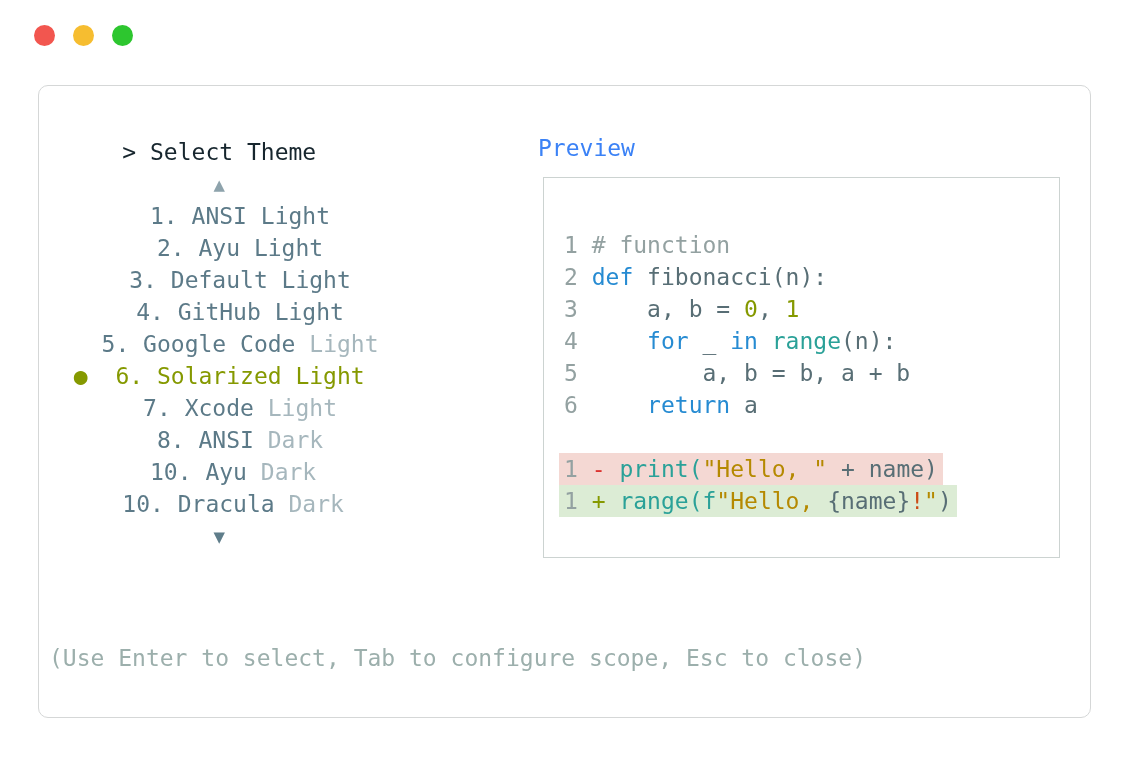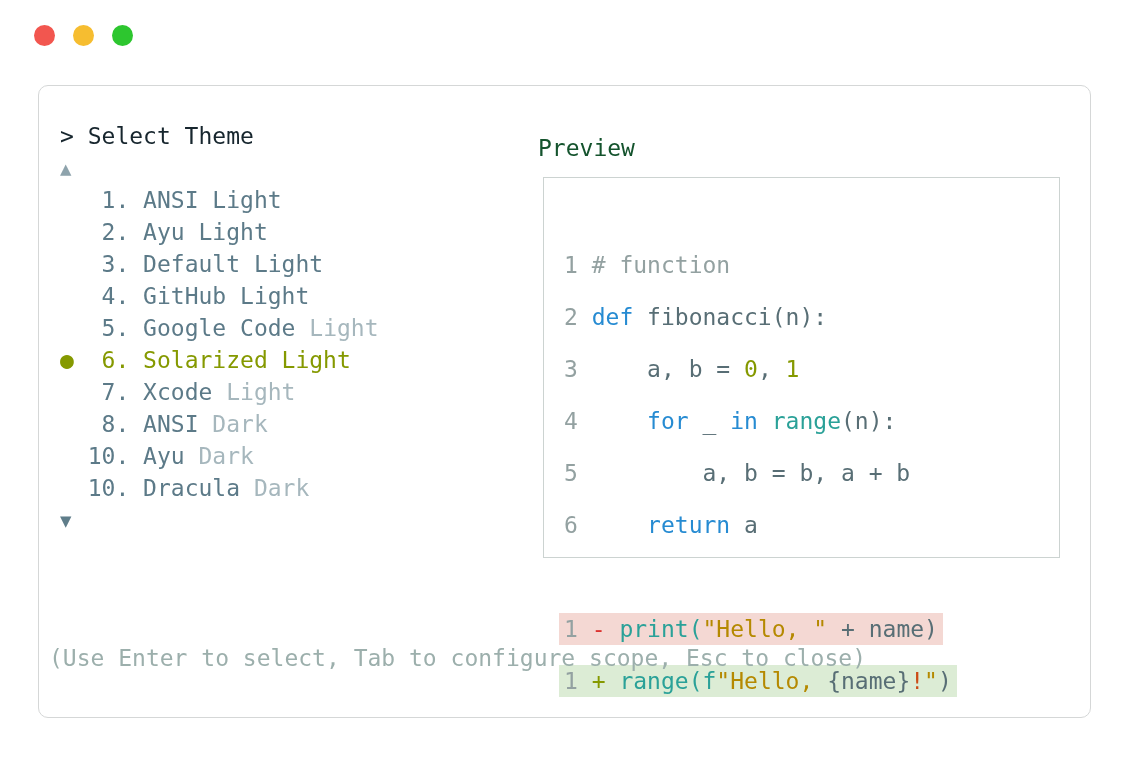--- a/index.html
+++ b/index.html
@@ -11,38 +11,38 @@
   }
   
   .traffic { position:absolute; left:34px; top:25px; display:flex; gap:18px; }
   .dot { width:21px; height:21px; border-radius:50%; }
   
   .panel {
     position:absolute; left:38px; top:85px; width:1053px; height:633px;
     border:1.5px solid #d5d7d7; border-radius:10px; background:#ffffff;
   }
   
-  .col-left { position:absolute; left:60px; top:120px; }
+  .col-left { position:absolute; left:60px; top:136px;text-align:center; }
   .row { height:32px; line-height:32px; white-space:pre; }
   .title { color:#17262e; }
   .arrow-up { color:#8ea3ac; font-size:19px; }
   .arrow-down { color:#5f7d8a; font-size:19px; }
   .item .marker { color:#859900; }
   .item .num, .item .name, .item .variant { color:#5c7a88; }
   .item .variant.dim { color:#a6b7bd; }
   .item.selected .marker, .item.selected .num,
   .item.selected .name, .item.selected .variant { color:#859900; }
   
-  .preview-label { position:absolute; left:538px; top:132px; height:32px; line-height:32px; color:#14532d; }
+  .preview-label { position:absolute; left:538px; top:132px; height:32px; line-height:32px; color:#3b82f6; }
   .preview-box {
     position:absolute; left:543px; top:177px; width:517px; height:381px;
     border:1.5px solid #ccd3d1; background:#ffffff;
   }
   .code { position:absolute; left:20px; top:51px; }
-  .code-line { height:32px; line-height:32px; white-space:pre; color:#586e75;margin-top:20px; }
+  .code-line { height:32px; line-height:32px; white-space:pre; color:#586e75; }
   .tok-ln { color:#93a1a1; }
   .tok-comment { color:#93a1a1; }
   .tok-keyword { color:#268bd2; }
   .tok-plain { color:#586e75; }
   .tok-number { color:#859900; }
   .tok-function { color:#2aa198; }
   .tok-string { color:#b58900; }
   .tok-orange { color:#cb4b16; }
   .tok-diff-minus { color:#dc322f; }
   .tok-diff-plus { color:#859900; }

